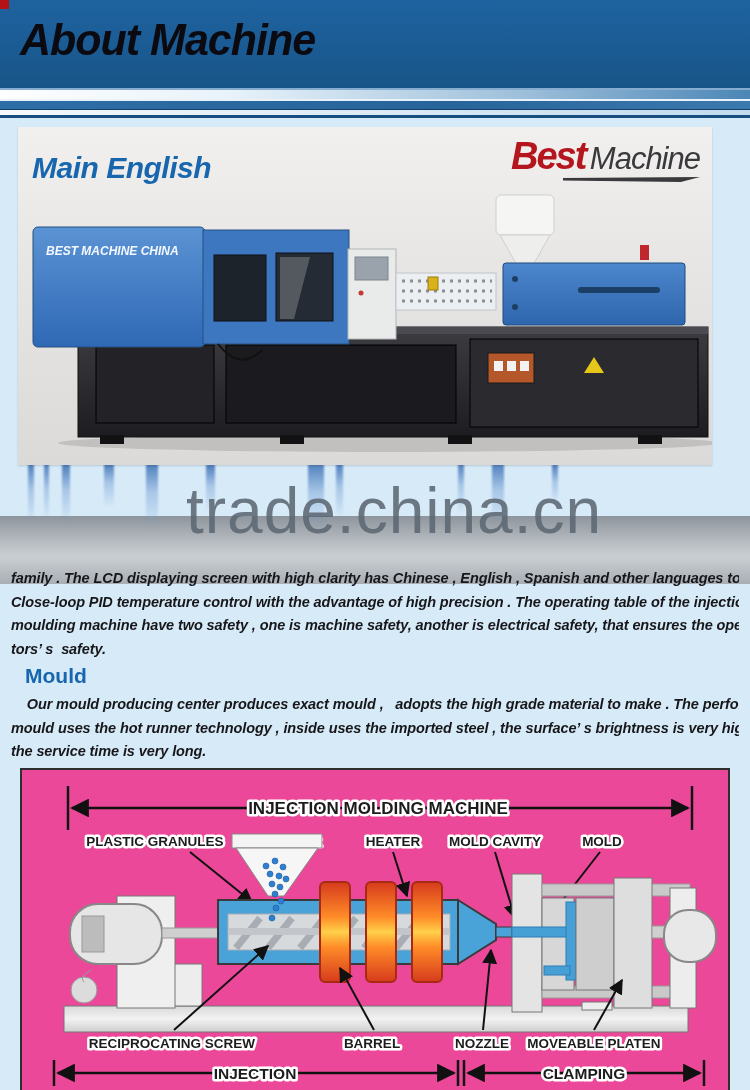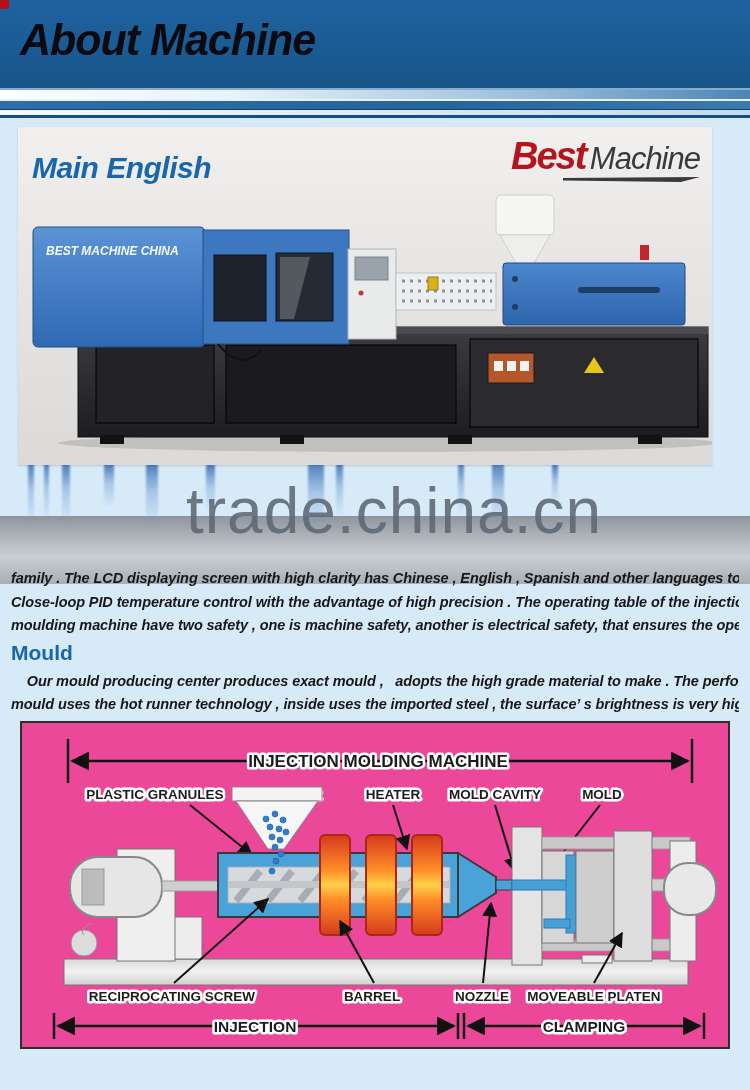--- a/index.html
+++ b/index.html
@@ -47,21 +47,21 @@
     text-align:center;font-size:64px;font-weight:400;color:#5d6873;opacity:.88;
     letter-spacing:1px;padding-left:38px;box-sizing:border-box;}
   .streak{position:absolute;z-index:1;filter:blur(1px);
     background:linear-gradient(180deg,rgba(57,110,180,.9) 0%,rgba(110,155,210,.45) 45%,rgba(140,175,220,0) 100%);}
   
   .para{position:relative;z-index:2;padding:0 11px;
     font-size:14.5px;font-weight:bold;font-style:italic;color:#17171a;
     letter-spacing:-.1px;}
   .para .ln{white-space:pre;line-height:23.5px;overflow:hidden;}
   .para1{margin-top:102px;}
-  .mould-heading{margin:2px 0 0 11px;position:relative;z-index:2;
+  .mould-heading{margin:2px 0 0 25px;position:relative;z-index:2;
     font-size:21px;font-weight:bold;color:#1766ae;line-height:26px;}
   .para2{margin-top:4px;}
   
   .diagram-card{margin:4px 3px 0 20px;width:706px;height:324px;box-sizing:content-box;
     border:2px solid #2e2e2e;background:#ec4899;position:relative;z-index:2;}
   .diagram-card svg{display:block;}
   .dlab{font-family:"Liberation Sans",sans-serif;font-weight:bold;fill:#1c1c1c;
     paint-order:stroke;stroke:#ffffff;stroke-width:5px;stroke-linejoin:round;}
 </style>
 </head>
@@ -168,26 +168,28 @@
 <div class="streak" style="left:336px;top:462px;width:7px;height:56px;"></div>
 <div class="streak" style="left:458px;top:462px;width:6px;height:52px;"></div>
 <div class="streak" style="left:492px;top:461px;width:12px;height:64px;"></div>
 <div class="streak" style="left:552px;top:464px;width:6px;height:40px;"></div>
 <div class="watermark">trade.china.cn</div>
 
 <div class="para para1">
   <div class="ln">family . The LCD displaying screen with high clarity has Chinese , English , Spanish and other languages to use .</div>
   <div class="ln">Close-loop PID temperature control with the advantage of high precision . The operating table of the injection</div>
   <div class="ln">moulding machine have two safety , one is machine safety, another is electrical safety, that ensures the opera-</div>
+  <div class="ln">tors’ s  safety.</div>
 </div>
 
 <div class="mould-heading">Mould</div>
 <div class="para para2">
   <div class="ln">    Our mould producing center produces exact mould ,   adopts the high grade material to make . The perform</div>
   <div class="ln">mould uses the hot runner technology , inside uses the imported steel , the surface’ s brightness is very high and</div>
+  <div class="ln">the service time is very long.</div>
 </div>
 
 <div class="diagram-card">
   <svg width="706" height="324" viewBox="0 0 706 324">
     <defs>
       <marker id="ah" viewBox="0 0 10 10" refX="9" refY="5" markerWidth="7.5" markerHeight="7.5" orient="auto-start-reverse">
         <path d="M0,0 L10,5 L0,10 z" fill="#111"></path>
       </marker>
       <linearGradient id="heatG" x1="0" y1="0" x2="0" y2="1">
         <stop offset="0" stop-color="#d63a1c"></stop>

